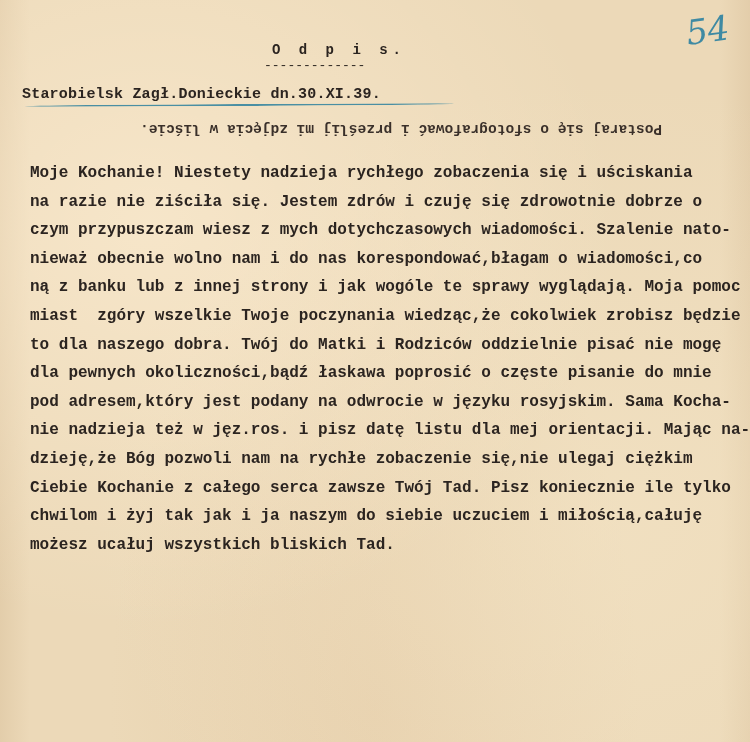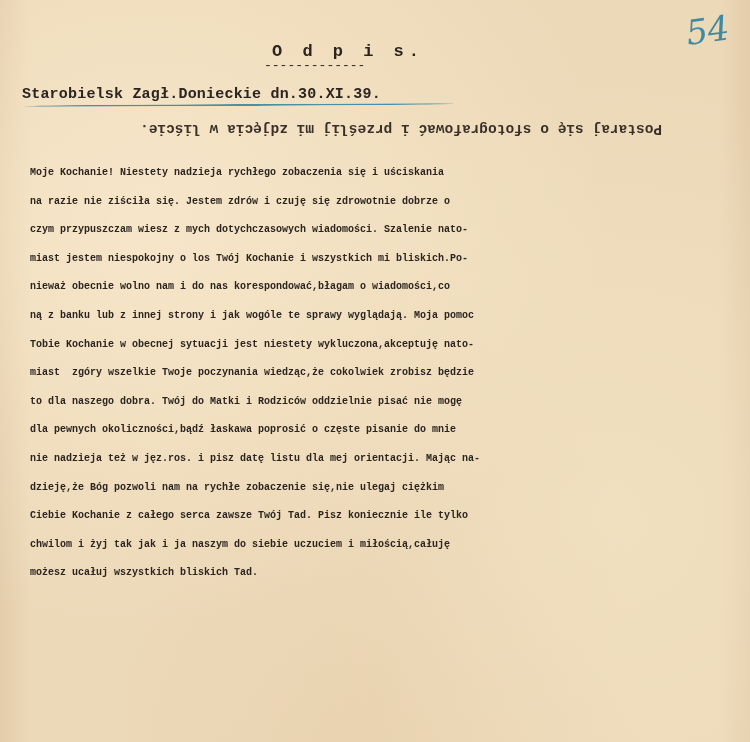--- a/index.html
+++ b/index.html
@@ -10,21 +10,21 @@
         radial-gradient(ellipse at 20% 30%, rgba(255,240,215,0.55) 0%, rgba(255,240,215,0) 55%),
         radial-gradient(ellipse at 80% 70%, rgba(245,230,200,0.5) 0%, rgba(245,230,200,0) 60%),
         radial-gradient(ellipse at 50% 95%, rgba(220,190,150,0.35) 0%, rgba(220,190,150,0) 50%),
         linear-gradient(90deg, rgba(200,170,130,0.25) 0%, rgba(0,0,0,0) 4%, rgba(0,0,0,0) 96%, rgba(200,170,130,0.25) 100%);
       font-family: "Liberation Mono", "DejaVu Sans Mono", monospace;
       color: #2b2420;
     }
     .page { position: absolute; inset: 0; }
     .title {
       position: absolute; left: 272px; top: 42px;
-      font-size: 17px; letter-spacing: 5px; font-weight: bold;
+      font-size: 14px; letter-spacing: 5px; font-weight: bold;
     }
     .title-rule {
       position: absolute; left: 264px; top: 58px;
       font-size: 13px; letter-spacing: 0px; color: #2b2420;
     }
     .dateline {
       position: absolute; left: 22px; top: 86px;
       font-size: 15px; font-weight: bold; letter-spacing: 0.2px; font-family: Liberation Mono, monospace;
     }
     .date-underline {
@@ -39,45 +39,44 @@
     }
     .inverted-line {
       position: absolute; left: 140px; top: 121px;
       font-size: 14.5px; font-weight: bold;
       transform: rotate(180deg);
       white-space: nowrap;
       color: #3a302a;
     }
     .body-text {
       position: absolute; left: 30px; top: 159px; width: 700px;
-      font-size: 10px; font-weight: bold; line-height: 28.6px;
+      font-size: 16px; font-weight: bold; line-height: 28.6px;
     }
     .body-text .line { white-space: pre; display: block; }
   </style>
 </head>
 <body>
 
 <div class="page">
   <div class="margin-note">54</div>
   <div class="title">O d p i s.</div>
   <div class="title-rule">-------------</div>
   <div class="dateline">Starobielsk Zagł.Donieckie dn.30.XI.39.</div>
   <div class="date-underline"></div>
   <div class="inverted-line">Postaraj się o sfotografować i prześlij mi zdjęcia w liście.</div>
 
   <div class="body-text">
     <span class="line">Moje Kochanie! Niestety nadzieja rychłego zobaczenia się i uściskania</span>
     <span class="line">na razie nie ziściła się. Jestem zdrów i czuję się zdrowotnie dobrze o</span>
     <span class="line">czym przypuszczam wiesz z mych dotychczasowych wiadomości. Szalenie nato-</span>
-    <span class="line">miast jestem niespokojny o los Twój Kochanie i wszystkich mi bliskich.Po-</span>
     <span class="line">nieważ obecnie wolno nam i do nas korespondować,błagam o wiadomości,co</span>
     <span class="line">ną z banku lub z innej strony i jak wogóle te sprawy wyglądają. Moja pomoc</span>
-    <span class="line">Tobie Kochanie w obecnej sytuacji jest niestety wykluczona,akceptuję nato-</span>
     <span class="line">miast  zgóry wszelkie Twoje poczynania wiedząc,że cokolwiek zrobisz będzie</span>
     <span class="line">to dla naszego dobra. Twój do Matki i Rodziców oddzielnie pisać nie mogę</span>
     <span class="line">dla pewnych okoliczności,bądź łaskawa poprosić o częste pisanie do mnie</span>
+    <span class="line">pod adresem,który jest podany na odwrocie w języku rosyjskim. Sama Kocha-</span>
     <span class="line">nie nadzieja też w jęz.ros. i pisz datę listu dla mej orientacji. Mając na-</span>
     <span class="line">dzieję,że Bóg pozwoli nam na rychłe zobaczenie się,nie ulegaj ciężkim</span>
     <span class="line">Ciebie Kochanie z całego serca zawsze Twój Tad. Pisz koniecznie ile tylko</span>
     <span class="line">chwilom i żyj tak jak i ja naszym do siebie uczuciem i miłością,całuję</span>
     <span class="line">możesz ucałuj wszystkich bliskich Tad.</span>
   </div>
 </div>
 
 </body></html>

